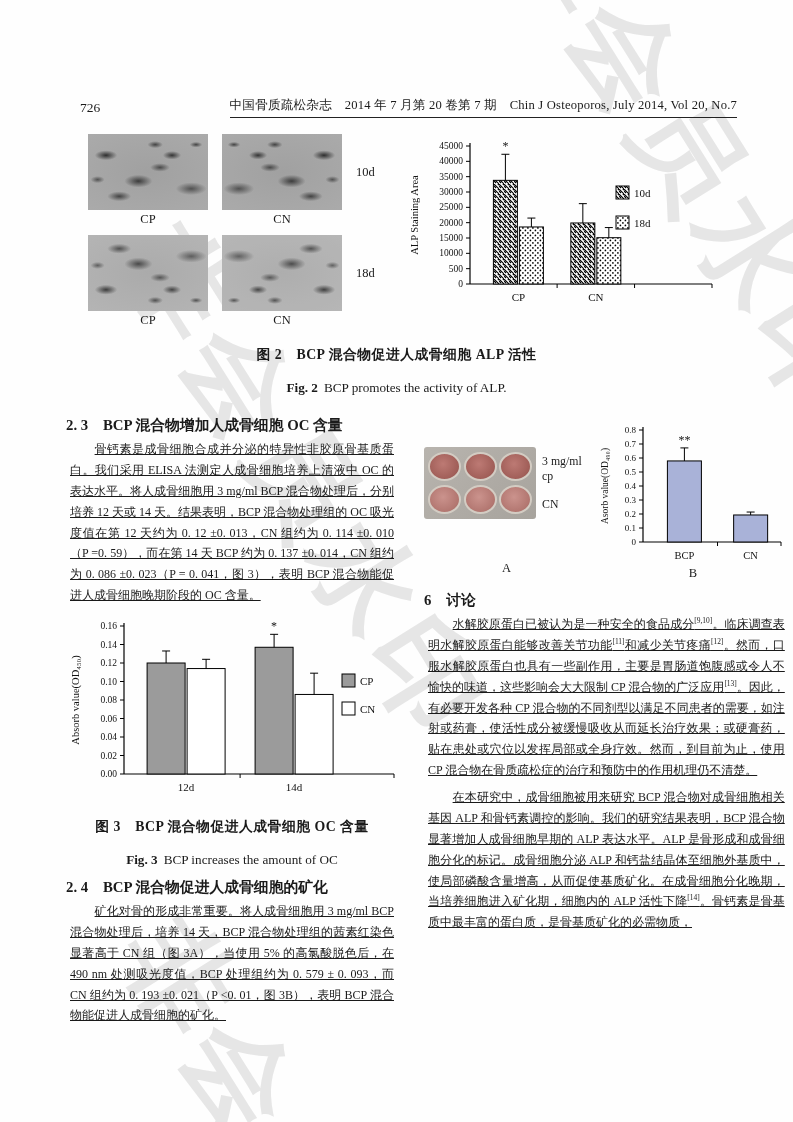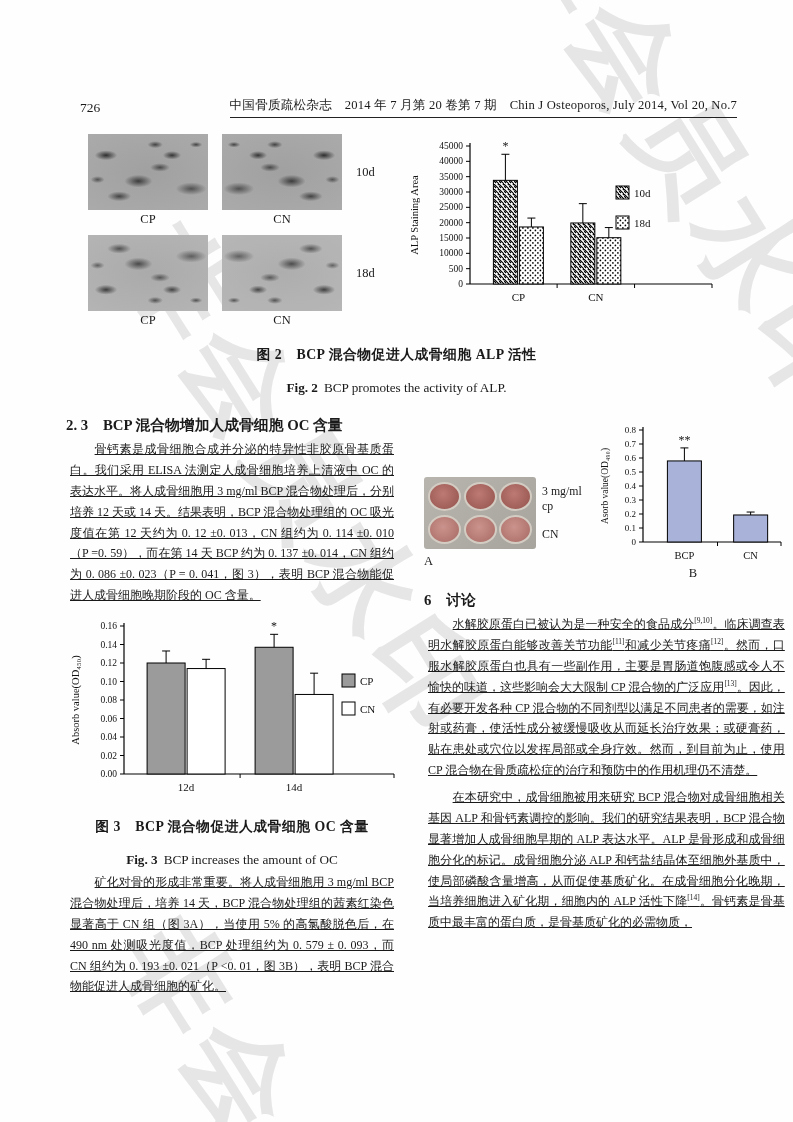--- a/index.html
+++ b/index.html
@@ -44,21 +44,21 @@
   .cap-zh{font-weight:bold;font-size:13.8px;letter-spacing:.5px;}
   .cap-en{font-size:13.2px;margin-top:16px;}
   .cap-en b{margin-right:6px;}
   
   .cols{display:grid;grid-template-columns:1fr 1fr;column-gap:26px;margin:10px 58px 0 66px;}
   h3{font-size:14.8px;margin:10px 0 4px;font-weight:bold;}
   p.body-text{font-size:12px;line-height:1.74;text-align:justify;text-indent:2.05em;margin:2px 4px 6px;text-decoration:underline;}
   p.body-text sup{font-size:.62em;}
   
   .fig4{display:flex;align-items:flex-end;gap:8px;margin-top:10px;}
-  .plate-col{display:flex;flex-direction:column;align-items:flex-start;margin-bottom:12px;}
+  .plate-col{display:flex;flex-direction:column;align-items:center;margin-bottom:5px;gap:37px;}
   .plate-row{display:flex;align-items:stretch;gap:6px;}
   .plate{width:128px;height:72px;background:linear-gradient(135deg,#b8b4ae,#a7a39d);
          border-radius:3px;display:grid;grid-template-columns:repeat(3,1fr);
          grid-template-rows:repeat(2,1fr);padding:3px;box-sizing:border-box;}
   .well{width:33px;height:29px;border-radius:50%;margin:auto;box-sizing:border-box;
         border:2px solid #d3ccc3;}
   .well.r1{background:radial-gradient(circle at 45% 40%,#bd7a74,#a05e58 70%,#8a4f4a);}
   .well.r2{background:radial-gradient(circle at 45% 40%,#cb938d,#b27670 70%,#9c625c);}
   .plate-side{display:flex;flex-direction:column;justify-content:space-around;font-size:11.8px;}
   .panel-a{font-size:12.5px;margin-top:5px;}
@@ -232,20 +232,21 @@
             <text x="294" y="101" font-size="11">CN</text>
           </svg>
 
         <div class="fig-caption">
           <div class="cap-zh">图 3　BCP 混合物促进人成骨细胞 OC 含量</div>
           <div class="cap-en">
             <b>Fig. 3</b><span>BCP increases the amount of OC</span>
           </div>
         </div>
 
+        <h3>2. 4　BCP 混合物促进人成骨细胞的矿化</h3>
         <p class="body-text">矿化对骨的形成非常重要。将人成骨细胞用 3 mg/ml BCP 混合物处理后，培养 14 天，BCP 混合物处理组的茜素红染色显著高于 CN 组（图 3A），当使用 5% 的高氯酸脱色后，在 490 nm 处测吸光度值，BCP 处理组约为 0. 579 ± 0. 093，而 CN 组约为 0. 193 ±0. 021（P &lt;0. 01，图 3B），表明 BCP 混合物能促进人成骨细胞的矿化。</p>
       </div>
 
       <div class="col">
         <div class="fig4">
           <div class="plate-col">
             <div class="plate-row">
               <div class="plate">
                 <div class="well r1"></div>
                 <div class="well r1"></div>

